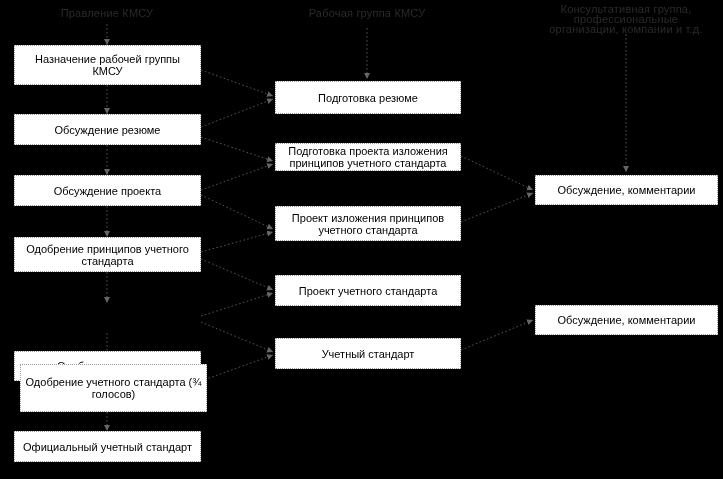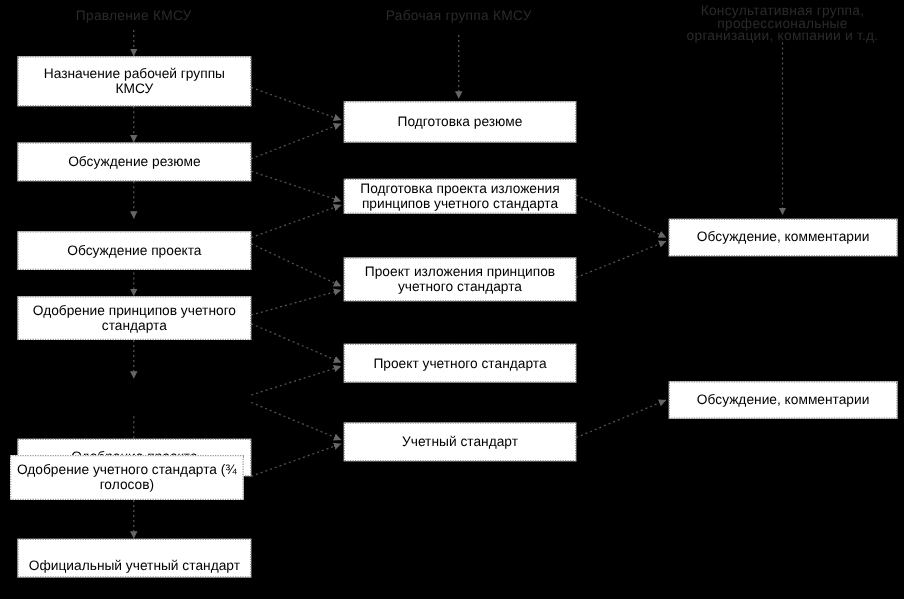--- a/index.html
+++ b/index.html
@@ -112,37 +112,37 @@
   </div>
 
   <div class="node" style="left:14px; top:45px; width:187px; height:40px;">
     <span>Назначение рабочей группы КМСУ</span>
   </div>
 
   <div class="node" style="left:14px; top:114px; width:187px; height:31px;">
     <span>Обсуждение резюме</span>
   </div>
 
-  <div class="node" style="left:14px; top:175px; width:187px; height:31px;margin-top:10px;">
+  <div class="node" style="left:14px; top:175px; width:187px; height:31px;">
     <span>Обсуждение проекта</span>
   </div>
 
   <div class="node" style="left:14px; top:237px; width:187px; height:35px;">
     <span>Одобрение принципов учетного стандарта</span>
   </div>
 
   <div class="node" style="left:14px; top:303px; width:187px; height:30px;margin-top:48px;">
     <span>Одобрение проекта</span>
   </div>
 
-  <div class="node" style="left:8px; top:364px; width:187px; height:36px;text-align:center;">
+  <div class="node" style="left:20px; top:364px; width:187px; height:48px;text-align:center;">
     <span>Одобрение учетного стандарта (¾ голосов)</span>
   </div>
 
-  <div class="node" style="left:14px; top:431px; width:187px; height:31px;align-items:flex-end;">
+  <div class="node" style="left:14px; top:431px; width:187px; height:31px;">
     <span>Официальный учетный стандарт</span>
   </div>
 
   <div class="node" style="left:275px; top:81px; width:186px; height:33px;">
     <span>Подготовка резюме</span>
   </div>
 
   <div class="node" style="left:275px; top:143px; width:186px; height:28px;">
     <span>Подготовка проекта изложения принципов учетного стандарта</span>
   </div>

